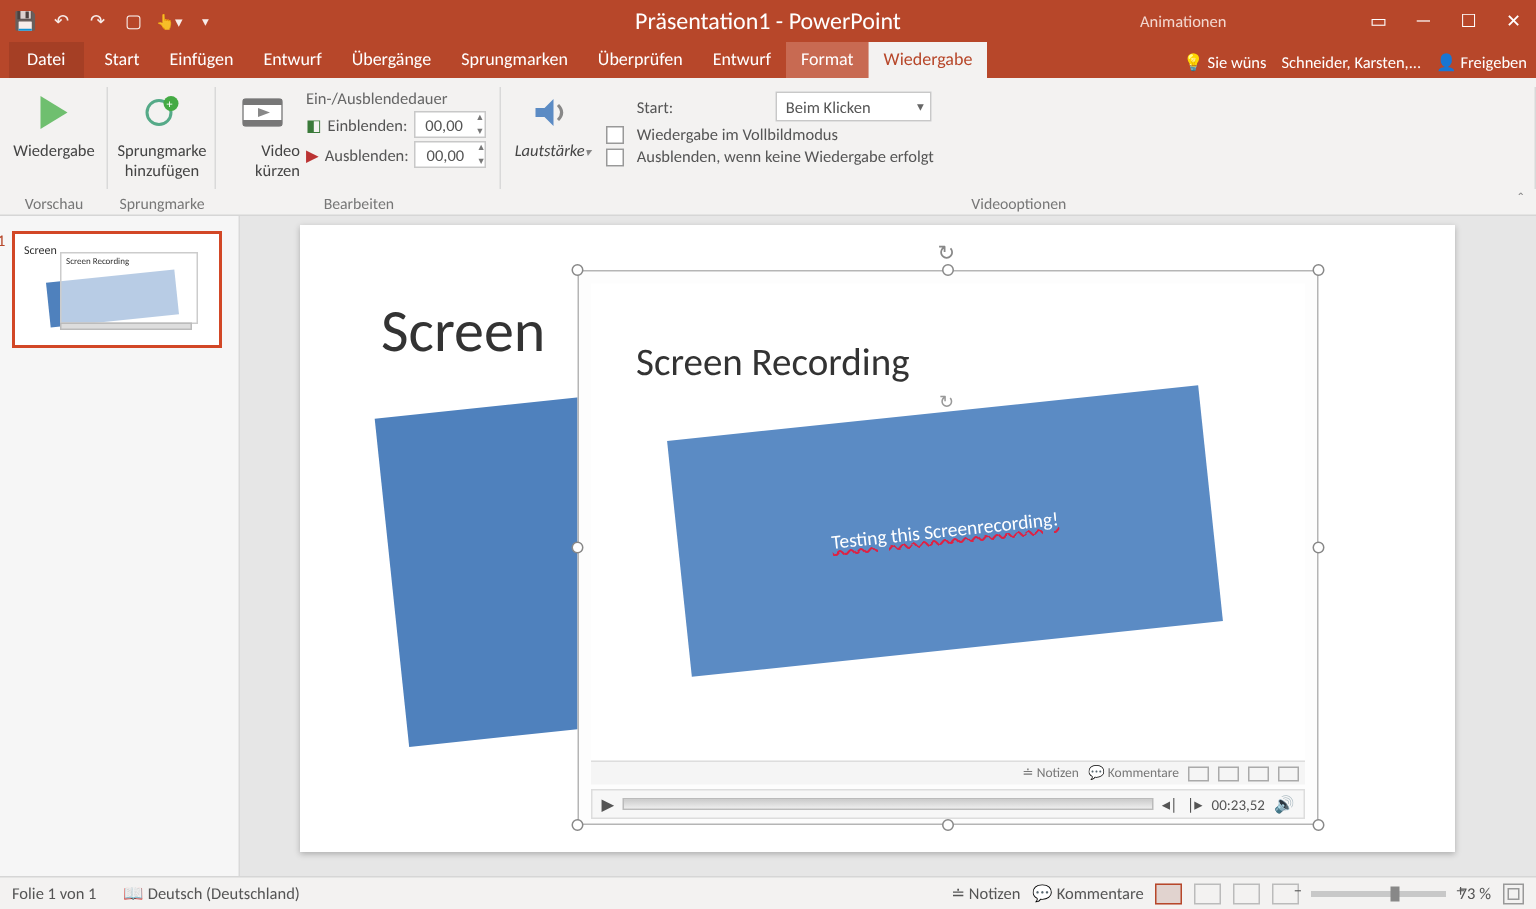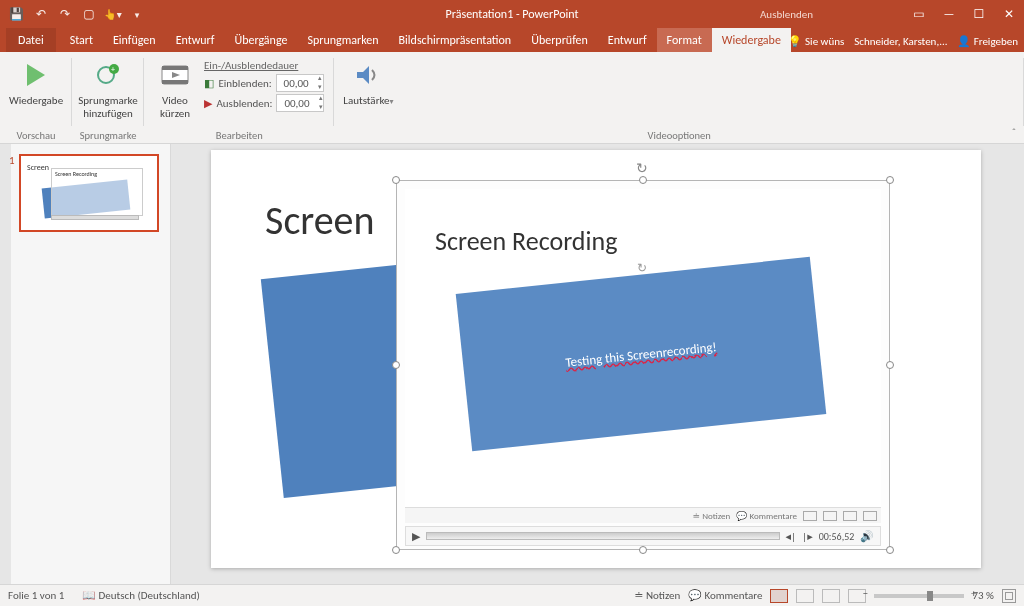--- a/index.html
+++ b/index.html
@@ -2,21 +2,21 @@
 <html><head>
 <meta charset="utf-8">
 <style>
   * { box-sizing: border-box; margin: 0; padding: 0; font-family: "Segoe UI", Calibri, sans-serif; }
   body { width: 1024px; height: 606px; background: #f3f3f3; overflow: hidden; position: relative; font-size: 12px; color: #444; }
 
   
   .titlebar { height: 28px; background: #b7472a; display: flex; align-items: center; color: #fff; position: relative; }
   .qat { display: flex; align-items: center; gap: 2px; padding-left: 6px; }
   .qat .qbtn { width: 22px; height: 22px; display: flex; align-items: center; justify-content: center; opacity: .9; font-size: 12px; }
-  .title-center { position: absolute; left: 50%; transform: translateX(-50%); font-size: 12px; color: #fff; }
+  .title-center { position: absolute; left: 50%; transform: translateX(-50%); font-size: 16px; color: #fff; }
   .title-tools { position: absolute; left: 760px; font-size: 11px; color: #f3d7cf; }
   .winbtns { position: absolute; right: 0; display: flex; }
   .winbtns .wbtn { width: 30px; height: 28px; display: flex; align-items: center; justify-content: center; color: #fff; font-size: 12px; }
 
   
   .ribbon-tabs { height: 24px; background: #b7472a; display: flex; align-items: flex-start; color: #fff; font-size: 12px; position: relative; }
   .ribbon-tabs .file { background: #a53f25; padding: 5px 12px; margin-left: 6px; margin-right: 4px; }
   .ribbon-tabs .tab { padding: 5px 10px; cursor: default; }
   .ribbon-tabs .tab.ctx-light { background: #c86a52; }
   .ribbon-tabs .tab.active { background: #f3f2f1; color: #b7472a; }
@@ -32,21 +32,21 @@
   .bigbtn .bicon { width: 32px; height: 32px; margin: 0 auto 3px auto; display:flex; align-items:center; justify-content:center; }
   .inline-row { display:flex; align-items:center; gap:4px; margin:2px 0; font-size:11px; color:#555;}
   .spinbox { border:1px solid #c8c8c8; background:#fff; width:48px; height:18px; display:flex; align-items:center; justify-content:flex-end; padding-right:14px; position:relative; font-size:11px;}
   .spinbox::after { content:"▴\A▾"; white-space:pre; position:absolute; right:1px; top:-2px; font-size:7px; line-height:9px; color:#777;}
   .chk { width:12px; height:12px; border:1px solid #999; background:#fff; display:inline-block; vertical-align:middle; margin-right:4px;}
   .combo { border:1px solid #c8c8c8; background:#fff; height:20px; width:104px; display:flex; align-items:center; padding:0 16px 0 6px; position:relative; font-size:11px;}
   .combo::after { content:"▾"; position:absolute; right:4px; font-size:9px; color:#666;}
   .collapse-chev { position:absolute; right:8px; bottom:4px; font-size:11px; color:#888;}
 
   
-  .workspace { position:absolute; top:144px; bottom:22px; left:0; right:0; background:#e6e6e6; display:flex;padding-left:11px; }
+  .workspace { position:absolute; top:144px; bottom:22px; left:0; right:0; background:#e6e6e6; display:flex; }
   .thumb-pane { width:160px; background:#f6f6f6; border-right:1px solid #d9d9d9; padding:10px 8px;}
   .thumb { border:2px solid #d24726; background:#fff; width:140px; height:78px; padding:6px; position:relative;}
   .thumb::before { content:"1"; position:absolute; left:-12px; top:-2px; font-size:11px; color:#b7472a;}
   .thumb .mini-title { font-size:8px; color:#333; }
   .thumb .mini-rect { position:absolute; left:22px; top:28px; width:86px; height:30px; background:#4f81bd; transform:rotate(-6deg);}
   .thumb .mini-rec { position:absolute; left:30px; top:12px; width:92px; height:48px; background:rgba(255,255,255,.6); border:1px solid #ccc;}
   .thumb .mini-sub { position:absolute; left:34px; top:14px; font-size:6px; color:#333;}
   .thumb .mini-bar { position:absolute; left:30px; bottom:10px; right:18px; height:5px; background:#ddd; border:1px solid #bbb;}
 
   .canvas-wrap { flex:1; position:relative; }
@@ -98,37 +98,36 @@
 <div class="titlebar">
   <div class="qat">
     <div class="qbtn">💾</div>
     <div class="qbtn">↶</div>
     <div class="qbtn">↷</div>
     <div class="qbtn">▢</div>
     <div class="qbtn" style="font-size:10px;">👆▾</div>
     <div class="qbtn" style="font-size:9px;">▾</div>
   </div>
   <div class="title-center">Präsentation1 - PowerPoint</div>
-  <div class="title-tools">Ausblenden</div>
+  <div class="title-tools">Animationen</div>
   <div class="winbtns">
     <div class="wbtn">▭</div>
     <div class="wbtn">—</div>
     <div class="wbtn">☐</div>
     <div class="wbtn">✕</div>
   </div>
 </div>
 
 <div class="ribbon-tabs">
   <div class="file">Datei</div>
   <div class="tab">Start</div>
   <div class="tab">Einfügen</div>
   <div class="tab">Entwurf</div>
   <div class="tab">Übergänge</div>
   <div class="tab">Sprungmarken</div>
-  <div class="tab">Bildschirmpräsentation</div>
   <div class="tab">Überprüfen</div>
   <div class="tab">Entwurf</div>
   <div class="tab ctx-light">Format</div>
   <div class="tab active">Wiedergabe</div>
   <div class="ribbon-right">
     <span>💡 <span>Sie wüns</span></span>
     <span>Schneider, Karsten,...</span>
     <span>👤 <span>Freigeben</span></span>
   </div>
 </div>
@@ -155,60 +154,78 @@
             <circle cx="20" cy="6" r="5" fill="#4a4"></circle>
             <text x="17" y="9" font-size="8" fill="#fff">+</text>
           </svg>
         </div>
       <span>Sprungmarke hinzufügen</span>
     </div>
     <div class="glabel">Sprungmarke</div>
   </div>
 
   <div class="group" style="display:flex;">
-    <div class="bigbtn" style="width:50px;">
+    <div class="bigbtn" style="width:50px;text-align:right;">
       <div class="bicon">
           <svg width="30" height="26">
             <rect x="2" y="4" width="26" height="18" rx="2" fill="#fff" stroke="#888"></rect>
             <rect x="2" y="4" width="26" height="4" fill="#777"></rect>
             <rect x="2" y="18" width="26" height="4" fill="#777"></rect>
             <polygon points="12,10 20,13 12,16" fill="#888"></polygon>
           </svg>
         </div>
       <span>Video kürzen</span>
     </div>
     <div style="padding:2px 4px;">
-      <div class="inline-row" style="color:#666;text-decoration:underline;">Ein-/Ausblendedauer</div>
+      <div class="inline-row" style="color:#666;">Ein-/Ausblendedauer</div>
       <div class="inline-row">
         <span style="color:#3a7a3a;">◧</span>
         <span>Einblenden:</span>
         <div class="spinbox">
             <span>00,00</span>
           </div>
       </div>
       <div class="inline-row">
         <span style="color:#b33;">▶</span>
         <span>Ausblenden:</span>
         <div class="spinbox">
             <span>00,00</span>
           </div>
       </div>
     </div>
     <div class="glabel">Bearbeiten</div>
   </div>
 
   <div class="group" style="display:flex;flex:1;">
-    <div class="bigbtn" style="width:56px;">
+    <div class="bigbtn" style="width:56px;font-style:italic;">
       <div class="bicon">
           <svg width="30" height="26">
             <polygon points="4,10 10,10 16,4 16,22 10,16 4,16" fill="#5b8bc4"></polygon>
             <path d="M19 8 Q24 13 19 18" fill="none" stroke="#888" stroke-width="2"></path>
           </svg>
         </div>
       <span>Lautstärke</span><span style="font-size:8px;color:#888;">▾</span>
+    </div>
+    <div style="padding:4px 8px;">
+      <div class="inline-row">
+          <span class="chk" style="visibility:hidden;"></span>
+          <span>Start:</span>
+        <div style="width:60px;"></div>
+        <div class="combo">
+            <span>Beim Klicken</span>
+          </div>
+      </div>
+      <div class="inline-row">
+          <span class="chk"></span>
+          <span>Wiedergabe im Vollbildmodus</span>
+        </div>
+      <div class="inline-row">
+          <span class="chk"></span>
+          <span>Ausblenden, wenn keine Wiedergabe erfolgt</span>
+        </div>
     </div>
     <div class="glabel">Videooptionen</div>
   </div>
 
   <div class="collapse-chev">ˆ</div>
 </div>
 
 <div class="workspace">
   <div class="thumb-pane">
     <div class="thumb">
@@ -244,21 +261,21 @@
             <span class="viewbtn"></span>
             <span class="viewbtn"></span>
             <span class="viewbtn"></span>
           </div>
 
           <div class="player">
             <span class="play">▶</span>
             <div class="track"></div>
             <span class="pctrl">◂|</span>
             <span class="pctrl">|▸</span>
-            <span>00:56,52</span>
+            <span>00:23,52</span>
             <span class="pctrl">🔊</span>
           </div>
         </div>
         <div class="handle h-tl"></div>
         <div class="handle h-tc"></div>
         <div class="handle h-tr"></div>
         <div class="handle h-lc"></div>
         <div class="handle h-rc"></div>
         <div class="handle h-bl"></div>
         <div class="handle h-bc"></div>

